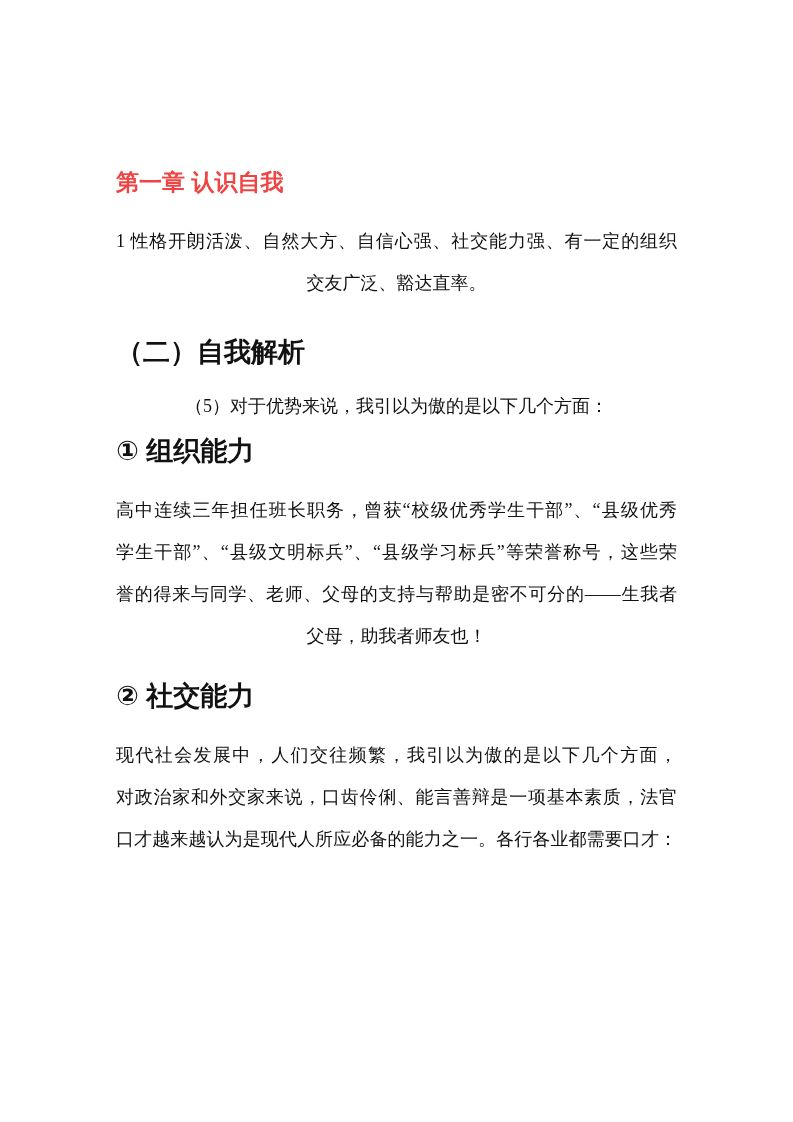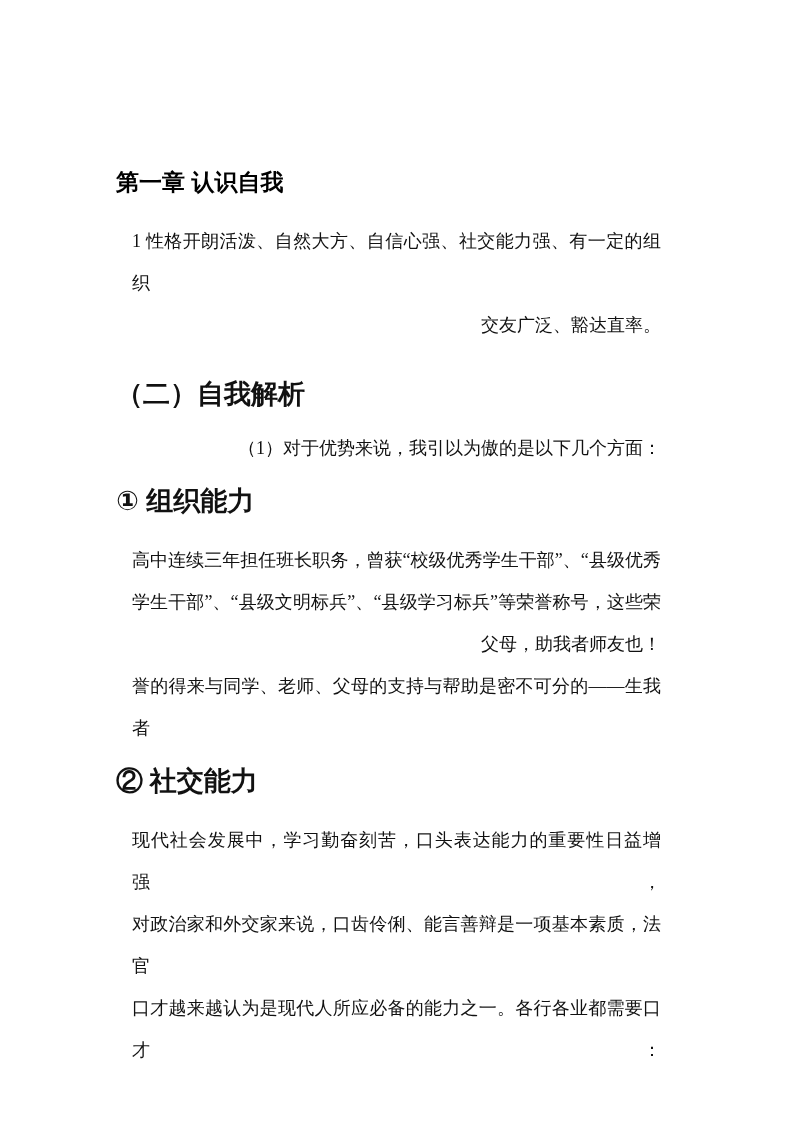--- a/index.html
+++ b/index.html
@@ -19,48 +19,48 @@
     height: 1122px;
     padding: 0 116px;
     background: #ffffff;
   }
   .chapter-heading {
     margin: 166px 0 12px 0;
     font-family: "Liberation Sans", "DejaVu Sans", sans-serif;
     font-weight: bold;
     font-size: 23px;
     line-height: 32px;
-    color: #000000;
+    color: #ef4444;
   }
   .section-heading {
     margin: 0;
     font-family: "Liberation Sans", "DejaVu Sans", sans-serif;
     font-weight: bold;
     font-size: 27px;
     line-height: 32px;
     color: #111111;
   }
   .h-analysis { margin-top: 32px; }
   .h-item1   { margin-top: 8px; }
-  .h-item2   { margin-top: 11px; font-family: Liberation Serif, serif; }
+  .h-item2   { margin-top: 23px; }
   .para {
-    margin: 16px;
+    margin: 0;
     font-family: "Liberation Serif", "DejaVu Serif", serif;
     font-size: 18px;
     color: #111111;
   }
   .p-strengths  { margin-top: 22px; }
   .p-weaknesses { margin-top: 0; }
   .p-intro      { margin-top: 17px; }
   .p-org        { margin-top: 22px; }
   .p-social     { margin-top: 22px; }
   .line {
     line-height: 42px;
     white-space: normal;
-    text-align: right;
+    text-align: center;
   }
   .j {
     text-align: justify;
     text-align-last: justify;
   }
 </style>
 </head>
 <body>
 
 <div class="page">
@@ -71,33 +71,33 @@
     <div class="line j">1 性格开朗活泼、自然大方、自信心强、社交能力强、有一定的组织</div>
     <div class="line">交友广泛、豁达直率。</div>
   </div>
 
   <div class="para p-weaknesses">
   </div>
 
   <h2 class="section-heading h-analysis">（二）自我解析</h2>
 
   <div class="para p-intro">
-    <div class="line">（1）对于优势来说，我引以为傲的是以下几个方面：</div>
+    <div class="line">（5）对于优势来说，我引以为傲的是以下几个方面：</div>
   </div>
 
   <h3 class="section-heading h-item1">① 组织能力</h3>
 
   <div class="para p-org">
     <div class="line j">高中连续三年担任班长职务，曾获“校级优秀学生干部”、“县级优秀</div>
     <div class="line j">学生干部”、“县级文明标兵”、“县级学习标兵”等荣誉称号，这些荣</div>
+    <div class="line j">誉的得来与同学、老师、父母的支持与帮助是密不可分的——生我者</div>
     <div class="line">父母，助我者师友也！</div>
-    <div class="line j">誉的得来与同学、老师、父母的支持与帮助是密不可分的——生我者</div>
   </div>
 
   <h3 class="section-heading h-item2">② 社交能力</h3>
 
   <div class="para p-social">
-    <div class="line j">现代社会发展中，学习勤奋刻苦，口头表达能力的重要性日益增强，</div>
+    <div class="line j">现代社会发展中，人们交往频繁，我引以为傲的是以下几个方面，</div>
     <div class="line j">对政治家和外交家来说，口齿伶俐、能言善辩是一项基本素质，法官</div>
     <div class="line j">口才越来越认为是现代人所应必备的能力之一。各行各业都需要口才：</div>
   </div>
 
 </div>
 
 </body></html>

